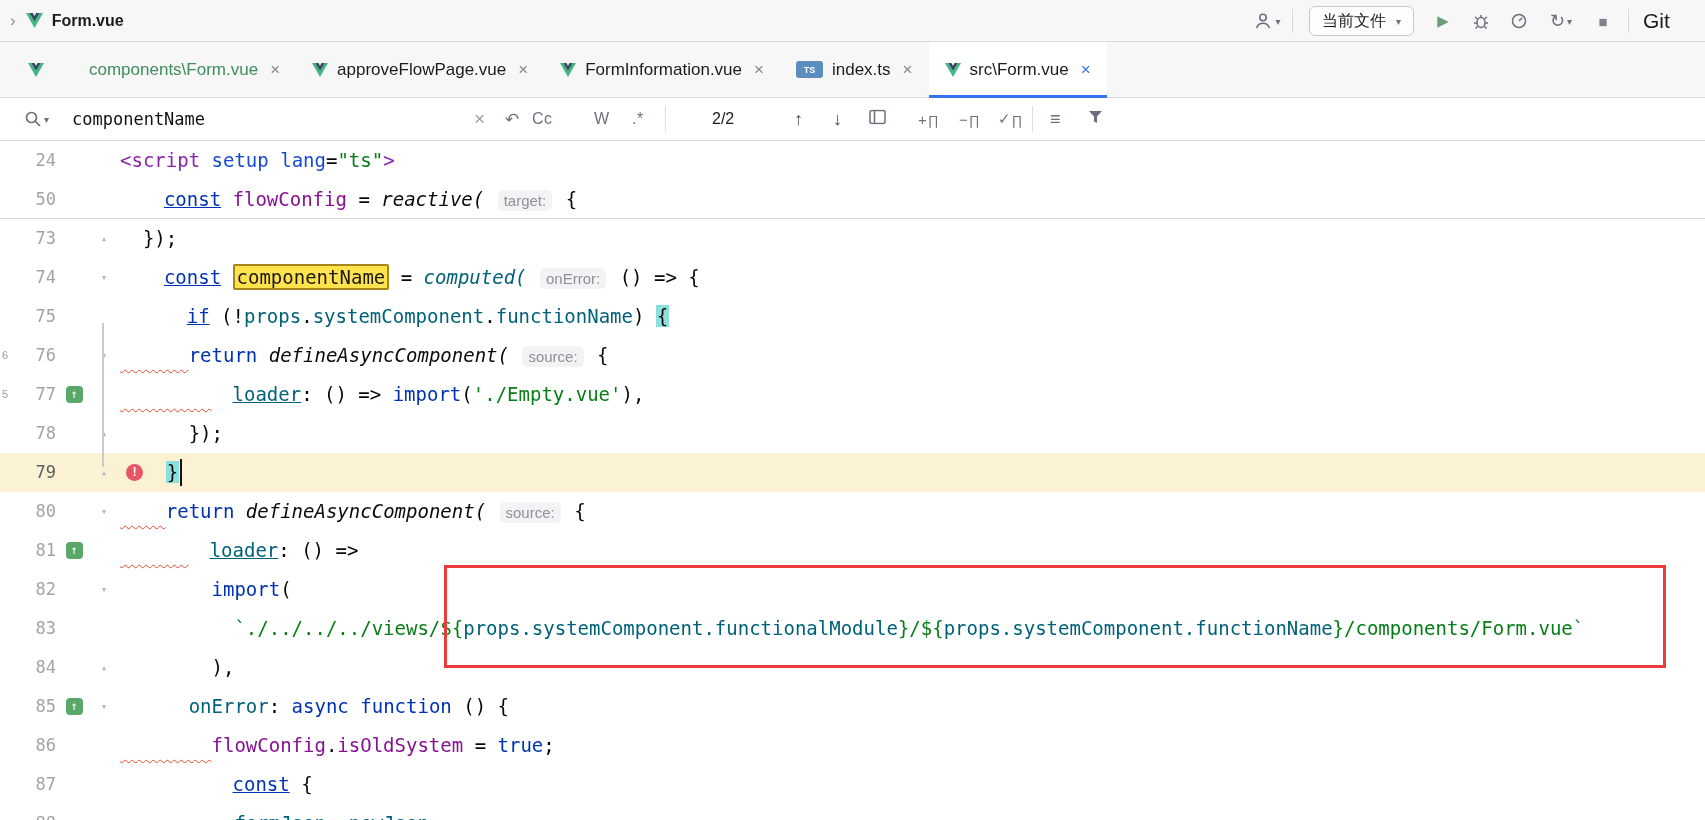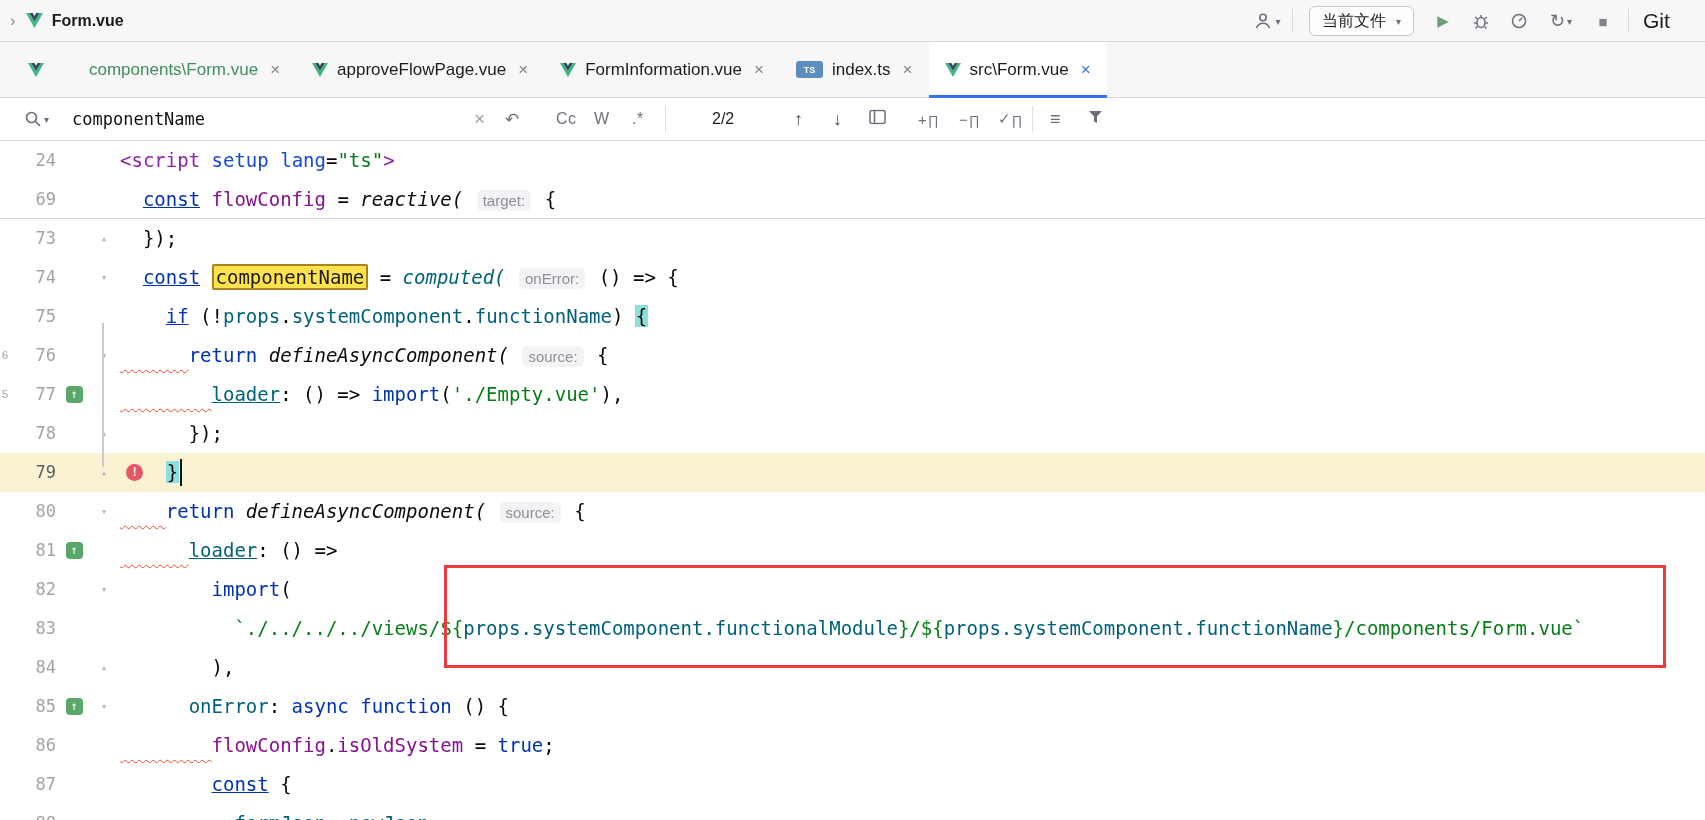--- a/index.html
+++ b/index.html
@@ -63,21 +63,21 @@
   .gicon { width:36px; display:flex; align-items:center; justify-content:center; }
   .fold { width:24px; color:#B6BAC2; font-size:11px; display:flex; align-items:center; justify-content:center; }
   .code { padding-left:4px; color:#080808; }
 
   .impl { width:17px; height:17px; border-radius:4px; background:#59A869; color:#fff;
           font-size:12px; line-height:17px; text-align:center; display:inline-block; }
   .err { position:absolute; left:126px; top:11px; width:17px; height:17px; border-radius:50%;
          background:#E55765; color:#fff; font-size:12px; line-height:17px; text-align:center; font-weight:bold; }
 
   .kw   { color:#0033B3; }
-  .u    { text-decoration:underline; }
+  .u    { text-decoration:underline;margin-left:21px; }
   .tag  { color:#8E24AA; }
   .attr { color:#174AD4; }
   .str  { color:#067D17; }
   .prop { color:#00627A; }
   .fld  { color:#871094; }
   .call { font-style:italic; color:#0A0A0A; }
   .fn   { font-style:italic; color:#00627A; }
   .inlay { font-family:"Liberation Sans",sans-serif; font-size:15px; color:#8E9094; background:#F2F3F5;
            border-radius:5px; padding:2px 6px; margin:0 2px; }
   .match { background:#FFE24C; border:2px solid #A8841C; padding:0 2px; border-radius:2px; color:#1A1A1A; }
@@ -183,21 +183,21 @@
   <span class="fb fb-search">
     <svg width="18" height="18" viewBox="0 0 18 18" fill="none" stroke="#6C707E" stroke-width="1.7">
         <circle cx="7.5" cy="7.5" r="5"></circle>
         <path d="M11.5 11.5 16 16"></path>
       </svg>
     <span class="mini-chev">▾</span>
   </span>
   <span class="fb fb-query">componentName</span>
   <span class="fb fb-clear">×</span>
   <span class="fb fb-newline">↶</span>
-  <span class="fb fb-toggle" style="left:556px">Cc</span>
+  <span class="fb fb-toggle" style="left:532px">Cc</span>
   <span class="fb fb-toggle" style="left:594px">W</span>
   <span class="fb fb-toggle" style="left:632px">.*</span>
   <span class="fb fb-sepline" style="left:665px"></span>
   <span class="fb fb-count">2/2</span>
   <span class="fb fb-arrow" style="left:794px">↑</span>
   <span class="fb fb-arrow" style="left:833px">↓</span>
   <span class="fb" style="left:869px">
     <svg width="17" height="15" viewBox="0 0 17 15" fill="none" stroke="#6C707E" stroke-width="1.5">
         <rect x="1" y="1" width="15" height="13" rx="2"></rect>
         <path d="M5.5 1v13"></path>
@@ -220,21 +220,21 @@
   <span class="fb" style="left:1088px">
     <svg width="15" height="14" viewBox="0 0 15 14">
         <path d="M1 1h13l-5 5.5V13l-3-1.5V6.5Z" fill="#6C707E"></path>
       </svg>
   </span>
 </div>
 
 <div class="editor">
   <div id="code-lines">
       <div class="row"><span class="edge"></span><span class="lnum">24</span><span class="gicon"></span><span class="fold"></span><span class="code"><span class="tag">&lt;script</span><span> </span><span class="attr">setup</span><span> </span><span class="attr">lang</span><span>=</span><span class="str">"ts"</span><span class="tag">&gt;</span></span></div>
-      <div class="row sep"><span class="edge"></span><span class="lnum">69</span><span class="gicon"></span><span class="fold"></span><span class="code"><span>  </span><span class="kw u">const</span><span> </span><span class="fld">flowConfig</span><span> = </span><span class="call">reactive(</span><span> </span><span class="inlay">target:</span><span> {</span></span></div>
+      <div class="row sep"><span class="edge"></span><span class="lnum">50</span><span class="gicon"></span><span class="fold"></span><span class="code"><span>  </span><span class="kw u">const</span><span> </span><span class="fld">flowConfig</span><span> = </span><span class="call">reactive(</span><span> </span><span class="inlay">target:</span><span> {</span></span></div>
       <div class="row"><span class="edge"></span><span class="lnum">73</span><span class="gicon"></span><span class="fold">▴</span><span class="code"><span>  });</span></span></div>
       <div class="row"><span class="edge"></span><span class="lnum">74</span><span class="gicon"></span><span class="fold">▾</span><span class="code"><span>  </span><span class="kw u">const</span><span> </span><span class="match">componentName</span><span> = </span><span class="fn">computed(</span><span> </span><span class="inlay">onError:</span><span> () =&gt; {</span></span></div>
       <div class="row"><span class="edge"></span><span class="lnum">75</span><span class="gicon"></span><span class="fold"></span><span class="code"><span>    </span><span class="kw u">if</span><span> (!</span><span class="prop">props</span><span>.</span><span class="prop">systemComponent</span><span>.</span><span class="prop">functionName</span><span>) </span><span class="brace">{</span></span></div>
       <div class="row"><span class="edge">6</span><span class="lnum">76</span><span class="gicon"></span><span class="fold">▾</span><span class="code"><span class="wavy">      </span><span class="kw">return</span><span> </span><span class="call">defineAsyncComponent(</span><span> </span><span class="inlay">source:</span><span> {</span></span></div>
       <div class="row"><span class="edge">5</span><span class="lnum">77</span><span class="gicon"><span class="impl">↑</span></span><span class="fold"></span><span class="code"><span class="wavy">        </span><span class="prop u">loader</span><span>: () =&gt; </span><span class="kw">import</span><span>(</span><span class="str">'./Empty.vue'</span><span>),</span></span></div>
       <div class="row"><span class="edge"></span><span class="lnum">78</span><span class="gicon"></span><span class="fold">▴</span><span class="code"><span>      });</span></span></div>
       <div class="row current"><span class="edge"></span><span class="lnum">79</span><span class="gicon"></span><span class="fold">▴</span><span class="err">!</span><span class="code"><span>    </span><span class="brace">}</span><span class="caret"></span></span></div>
       <div class="row"><span class="edge"></span><span class="lnum">80</span><span class="gicon"></span><span class="fold">▾</span><span class="code"><span class="wavy">    </span><span class="kw">return</span><span> </span><span class="call">defineAsyncComponent(</span><span> </span><span class="inlay">source:</span><span> {</span></span></div>
       <div class="row"><span class="edge"></span><span class="lnum">81</span><span class="gicon"><span class="impl">↑</span></span><span class="fold"></span><span class="code"><span class="wavy">      </span><span class="prop u">loader</span><span>: () =&gt;</span></span></div>
       <div class="row"><span class="edge"></span><span class="lnum">82</span><span class="gicon"></span><span class="fold">▾</span><span class="code"><span>        </span><span class="kw">import</span><span>(</span></span></div>

